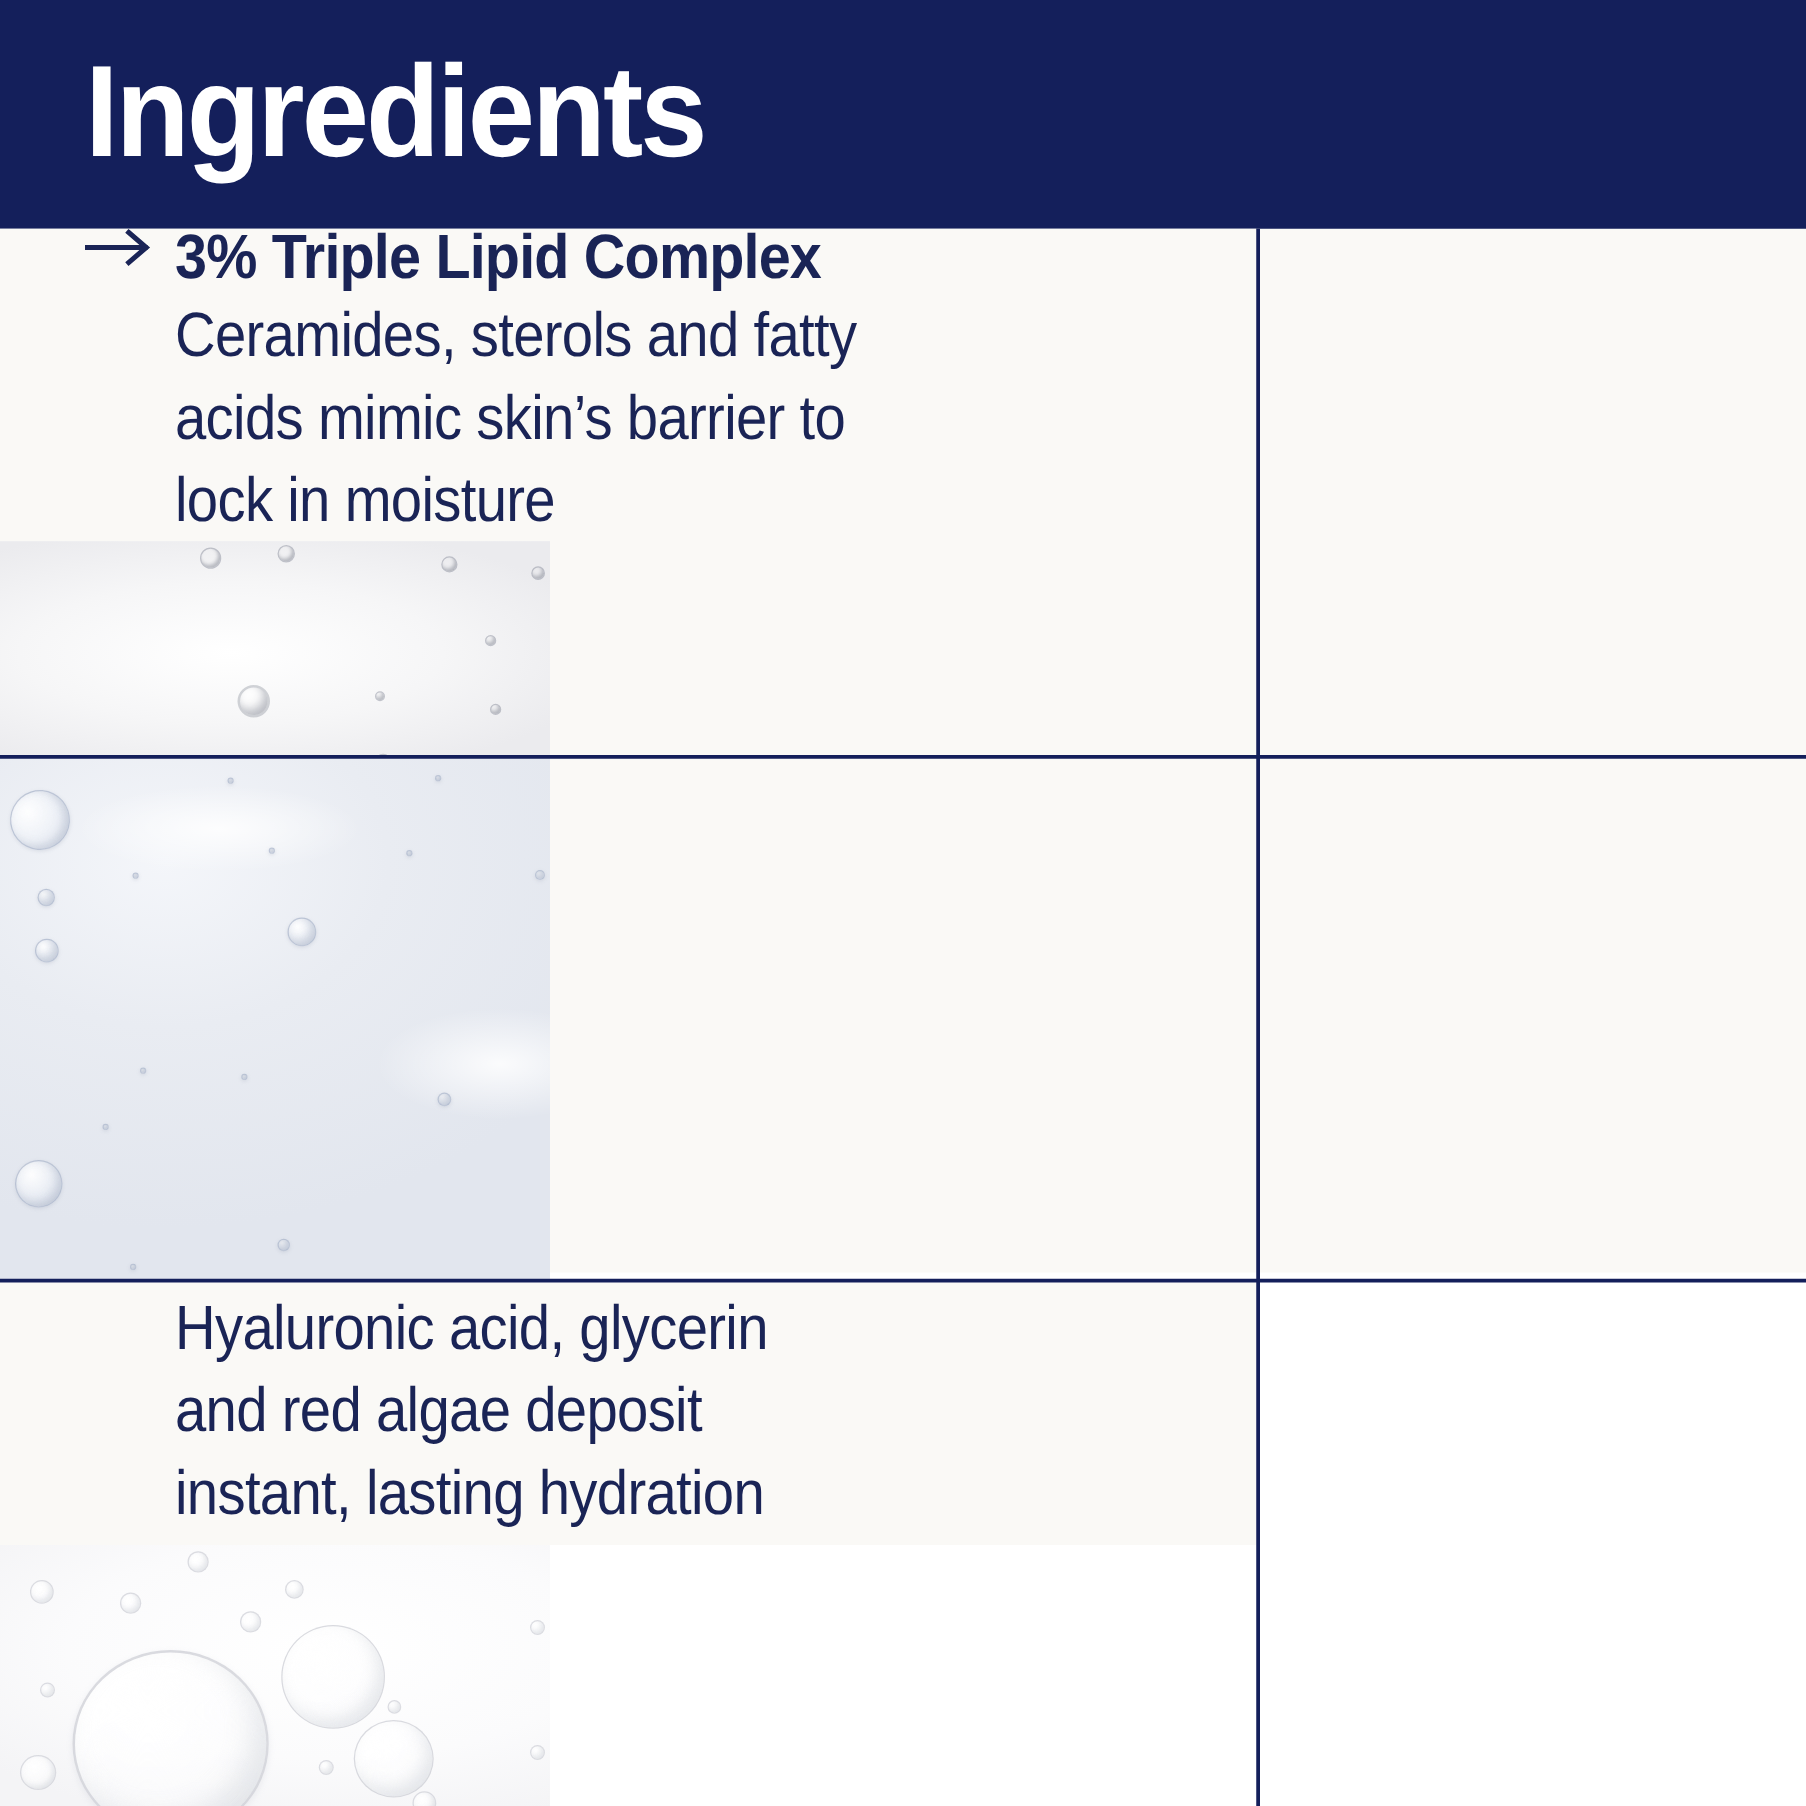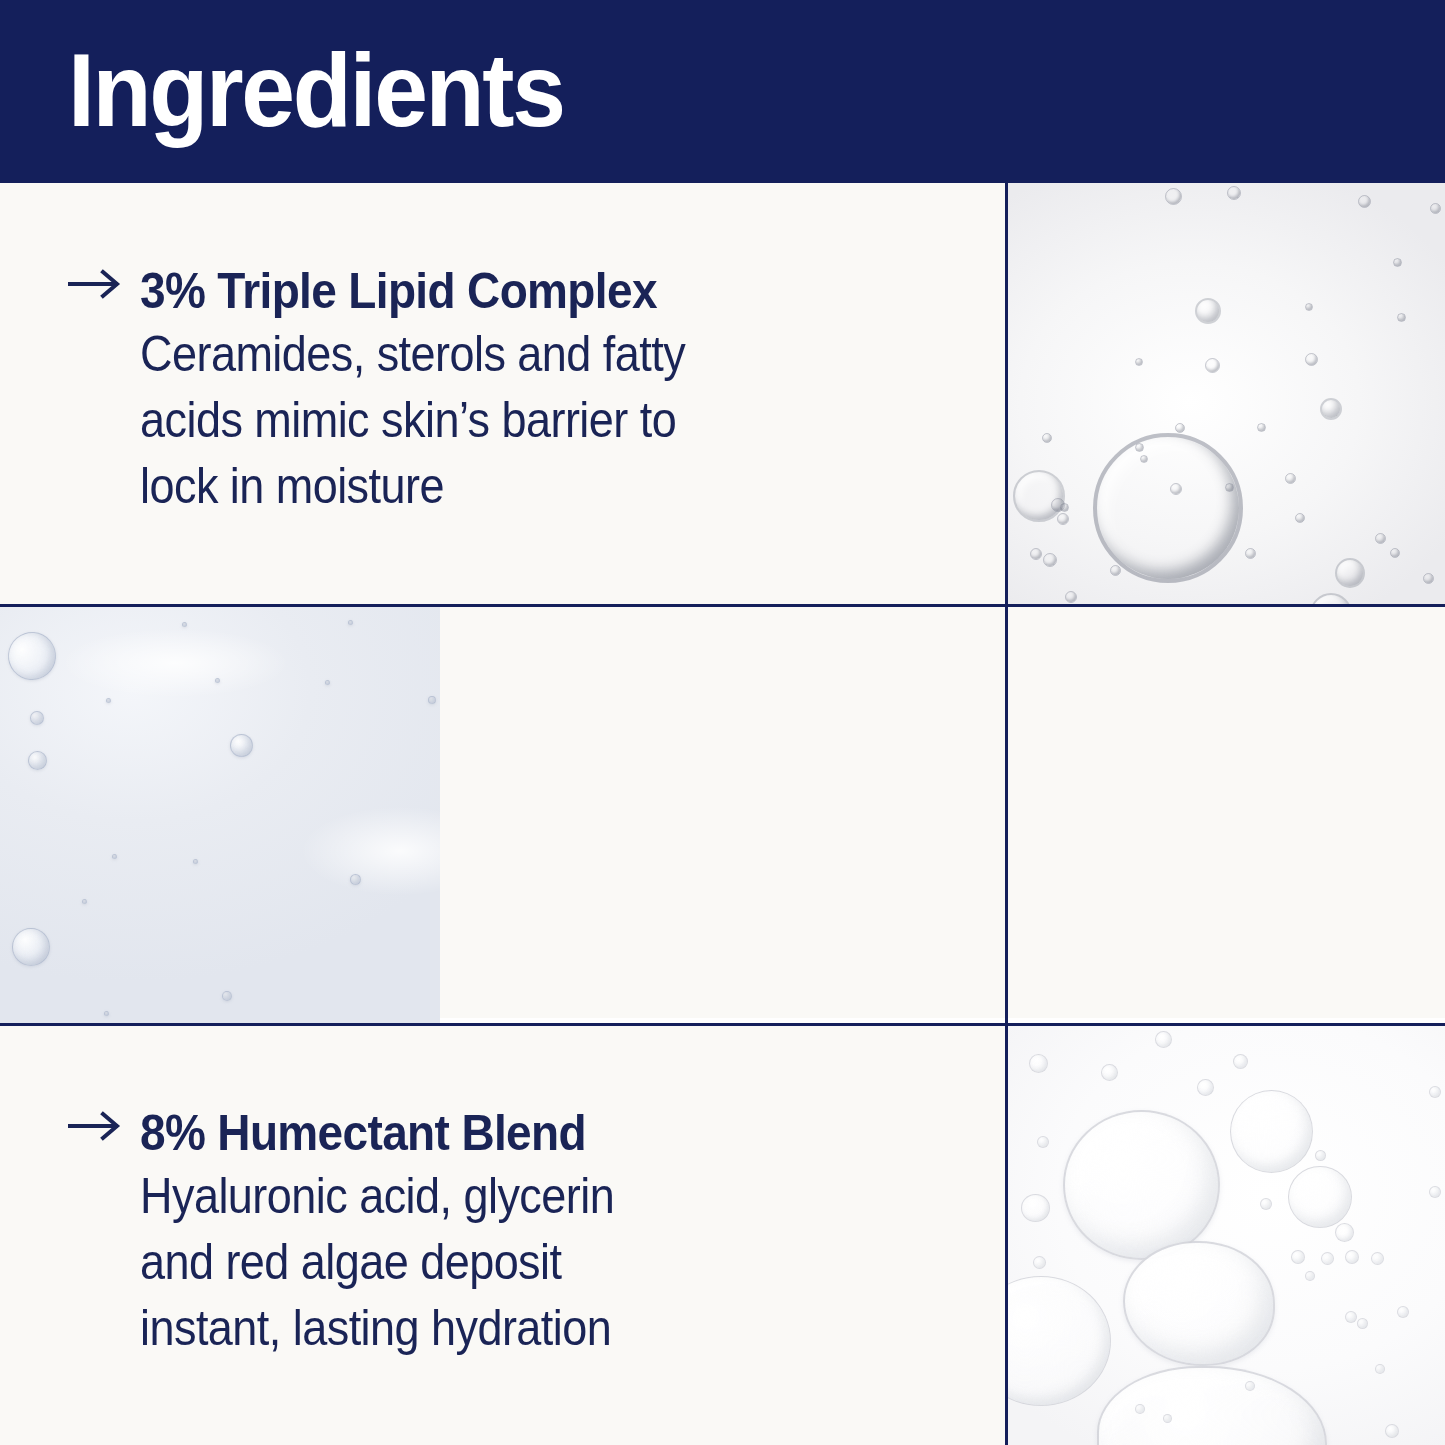--- a/index.html
+++ b/index.html
@@ -52,20 +52,21 @@
     top: 183px;
     width: 1445px;
     height: 1262px;
   }
 
   .row {
     position: absolute;
     left: 0;
     width: 1445px;
     display: flex;
+    flex-direction: column;
   }
   .row-0 { top: 0px;   height: 422px; }
   .row-1 { top: 423px; height: 418px; }
   .row-2 { top: 843px; height: 419px; }
 
   .text-cell {
     position: relative;
     width: 1005px;
     height: 100%;
     background: #FAF9F6;
@@ -324,29 +325,20 @@
         <div class="bub drop" style="left:193px; top:253px; width:5px; height:5px;"></div>
         <div class="bub drop" style="left:82px; top:293px; width:5px; height:5px;"></div>
         <div class="bub drop" style="left:104px; top:405px; width:5px; height:5px;"></div>
       </div>
     </div>
     <div class="hrule hrule-2"></div>
 
     <div class="row row-2">
       <div class="text-cell">
         <div class="ing-inner">
-          <div class="ing-head-line">
-            <span class="arrow-icon">
-              <svg width="54" height="30" viewBox="0 0 54 30" fill="none" aria-hidden="true">
-                <path d="M2 15 H48" stroke="#1A2456" stroke-width="4" stroke-linecap="square"></path>
-                <path d="M35 3 L49 15 L35 27" stroke="#1A2456" stroke-width="4" fill="none" stroke-linecap="square" stroke-linejoin="miter"></path>
-              </svg>
-            </span>
-            <span class="ing-title">8% Humectant Blend</span>
-          </div>
           <div class="ing-body">
             <span class="ln">Hyaluronic acid, glycerin</span>
             <span class="ln">and red algae deposit</span>
             <span class="ln">instant, lasting hydration</span>
           </div>
         </div>
       </div>
       <div class="img-cell panel-gel3">
         <div class="bub clear" style="left:58px; top:84px; width:157px; height:150px;"></div>
         <div class="bub clear sm" style="left:225px; top:64px; width:83px; height:83px;"></div>

